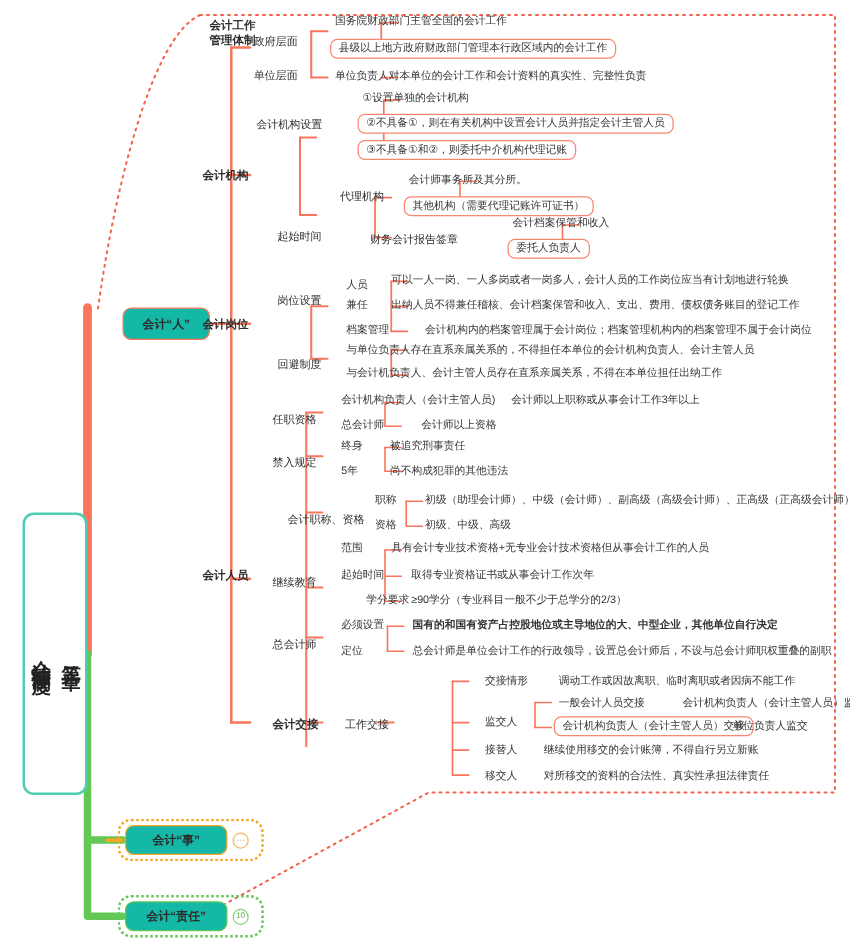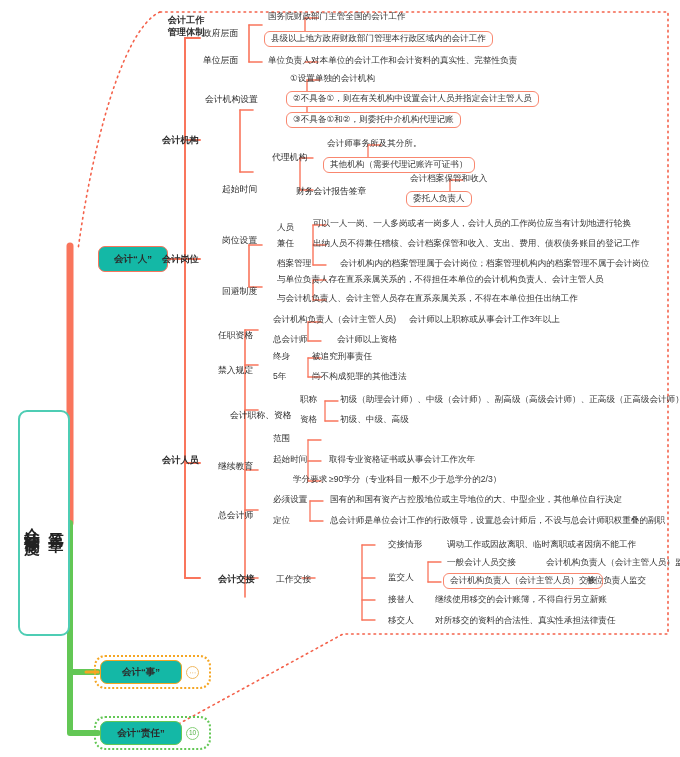--- a/index.html
+++ b/index.html
@@ -318,28 +318,29 @@
   <div class="tnode leaf" style="left:312px;top:372px;">尚不构成犯罪的其他违法</div>
 
   <div class="tnode lvl3" style="left:218px;top:410px;margin-left:12px;">会计职称、资格</div>
   <div class="tnode leaf" style="left:300px;top:395px;">职称</div>
   <div class="tnode leaf" style="left:340px;top:395px;">初级（助理会计师）、中级（会计师）、副高级（高级会计师）、正高级（正高级会计师）</div>
   <div class="tnode leaf" style="left:300px;top:415px;">资格</div>
   <div class="tnode leaf" style="left:340px;top:415px;">初级、中级、高级</div>
 
   <div class="tnode lvl3" style="left:218px;top:461px;">继续教育</div>
   <div class="tnode leaf" style="left:273px;top:434px;">范围</div>
+  <div class="tnode leaf" style="left:313px;top:434px;">具有会计专业技术资格+无专业会计技术资格但从事会计工作的人员</div>
   <div class="tnode leaf" style="left:273px;top:455px;">起始时间</div>
   <div class="tnode leaf" style="left:329px;top:455px;">取得专业资格证书或从事会计工作次年</div>
   <div class="tnode leaf" style="left:273px;top:475px;margin-left:20px;">学分要求</div>
   <div class="tnode leaf" style="left:329px;top:475px;">≥90学分（专业科目一般不少于总学分的2/3）</div>
 
   <div class="tnode lvl3" style="left:218px;top:510px;">总会计师</div>
   <div class="tnode leaf" style="left:273px;top:495px;">必须设置</div>
-  <div class="tnode leaf" style="left:330px;top:495px;">国有的和国有资产占控股地位或主导地位的大、中型企业，其他单位自行决定</div>
+  <div class="tnode leaf" style="left:330px;top:495px;font-weight:bold;">国有的和国有资产占控股地位或主导地位的大、中型企业，其他单位自行决定</div>
   <div class="tnode leaf" style="left:273px;top:516px;">定位</div>
   <div class="tnode leaf" style="left:330px;top:516px;">总会计师是单位会计工作的行政领导，设置总会计师后，不设与总会计师职权重叠的副职</div>
 
   <div class="tnode lvl2 b" style="left:218px;top:574px;">会计交接</div>
   <div class="tnode lvl3" style="left:276px;top:574px;">工作交接</div>
 
   <div class="tnode leaf" style="left:388px;top:540px;">交接情形</div>
   <div class="tnode leaf" style="left:447px;top:540px;">调动工作或因故离职、临时离职或者因病不能工作</div>
 
   <div class="tnode leaf" style="left:388px;top:573px;">监交人</div>

